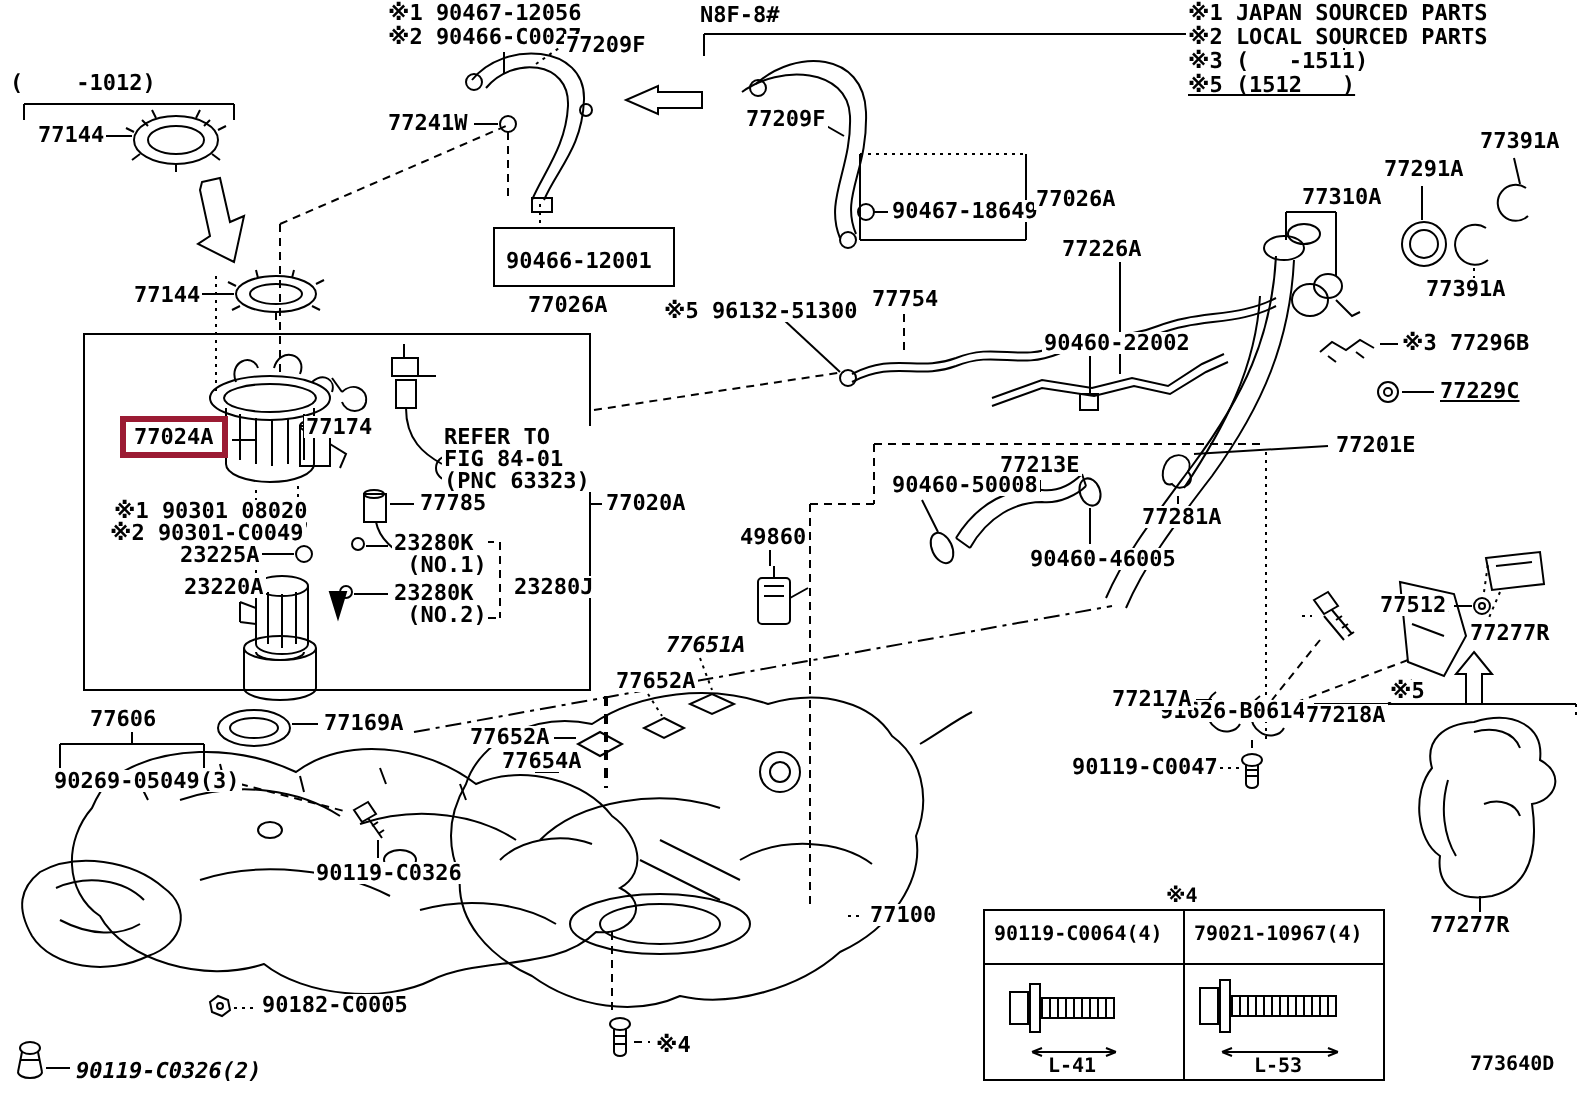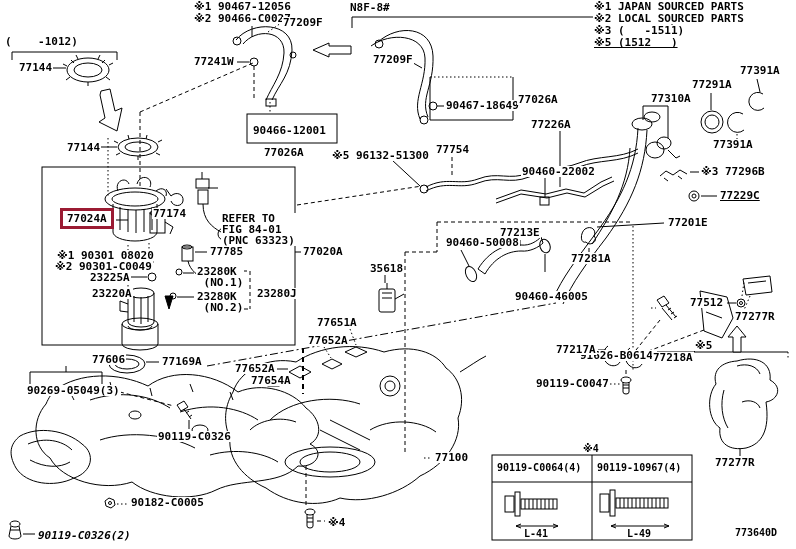--- a/index.html
+++ b/index.html
@@ -290,51 +290,51 @@
       <div class="lbl" style="left: 54px; top: 261px;">※2 90301-C0049</div>
       <div class="lbl" style="left: 89px; top: 272px;">23225A</div>
       <div class="lbl" style="left: 91px; top: 288px;">23220A</div>
       <div class="lbl" style="left: 209px; top: 246px;">77785</div>
       <div class="lbl" style="left: 196px; top: 266px;">23280K
  (NO.1)</div>
       <div class="lbl" style="left: 196px; top: 291px;">23280K
  (NO.2)</div>
       <div class="lbl" style="left: 256px; top: 288px;">23280J</div>
       <div class="lbl" style="left: 302px; top: 246px;">77020A</div>
-      <div class="lbl" style="left: 369px; top: 263px;">35618</div>
-      <div class="lbl" style="left: 316px; top: 317px;">77651A</div>
+      <div class="lbl" style="left: 369px; top: 263px;">49860</div>
+      <div class="lbl" style="left: 332px; top: 317px; font-style: italic;">77651A</div>
       <div class="lbl" style="left: 307px; top: 335px;">77652A</div>
       <div class="lbl" style="left: 234px; top: 363px;">77652A</div>
       <div class="lbl" style="left: 222px; top: 375px; margin-left: 28px;">77654A</div>
-      <div class="lbl" style="left: 44px; top: 354px; margin-left: 47px;">77606</div>
+      <div class="lbl" style="left: 44px; top: 354px;">77606</div>
       <div class="lbl" style="left: 26px; top: 385px;">90269-05049(3)</div>
       <div class="lbl" style="left: 161px; top: 356px;">77169A</div>
       <div class="lbl" style="left: 157px; top: 431px;">90119-C0326</div>
       <div class="lbl" style="left: 130px; top: 497px;">90182-C0005</div>
       <div class="lbl" style="left: 37px; top: 530px; font-style: italic;">90119-C0326(2)</div>
       <div class="lbl" style="left: 434px; top: 452px;">77100</div>
       <div class="lbl" style="left: 327px; top: 517px;">※4</div>
       <div class="lbl" style="left: 445px; top: 237px;">90460-50008</div>
       <div class="lbl" style="left: 499px; top: 227px;">77213E</div>
-      <div class="lbl" style="left: 514px; top: 274px; margin-top: 17px;">90460-46005</div>
+      <div class="lbl" style="left: 514px; top: 274px;">90460-46005</div>
       <div class="lbl" style="left: 570px; top: 253px;">77281A</div>
       <div class="lbl" style="left: 579px; top: 302px; margin-top: 48px;">91626-B0614</div>
       <div class="lbl" style="left: 555px; top: 344px;">77217A</div>
       <div class="lbl" style="left: 652px; top: 352px;">77218A</div>
       <div class="lbl" style="left: 535px; top: 378px;">90119-C0047</div>
       <div class="lbl" style="left: 689px; top: 297px;">77512</div>
       <div class="lbl" style="left: 734px; top: 311px;">77277R</div>
       <div class="lbl" style="left: 694px; top: 340px;">※5</div>
       <div class="lbl" style="left: 714px; top: 457px;">77277R</div>
       <div class="lbl" style="left: 593px; top: 1px;">※1 JAPAN SOURCED PARTS</div>
       <div class="lbl" style="left: 593px; top: 13px;">※2 LOCAL SOURCED PARTS</div>
       <div class="lbl" style="left: 593px; top: 25px;">※3 (   -1511)</div>
       <div class="lbl" style="left: 593px; top: 37px; text-decoration: underline;">※5 (1512   )</div>
     </div>
 
 <div class="lbl small" style="left:582px;top:443px">※4</div>
 <div class="lbl small" style="left:496px;top:462px">90119-C0064(4)</div>
-<div class="lbl small" style="left:596px;top:462px">90119-10967(4)</div>
+<div class="lbl small" style="left:596px;top:462px">79021-10967(4)</div>
 <div class="lbl small" style="left:523px;top:528px">L-41</div>
-<div class="lbl small" style="left:626px;top:528px">L-49</div>
+<div class="lbl small" style="left:626px;top:528px">L-53</div>
 <div class="lbl small" style="left:734px;top:527px">773640D</div>
 
 </div>
 
 </body></html>

